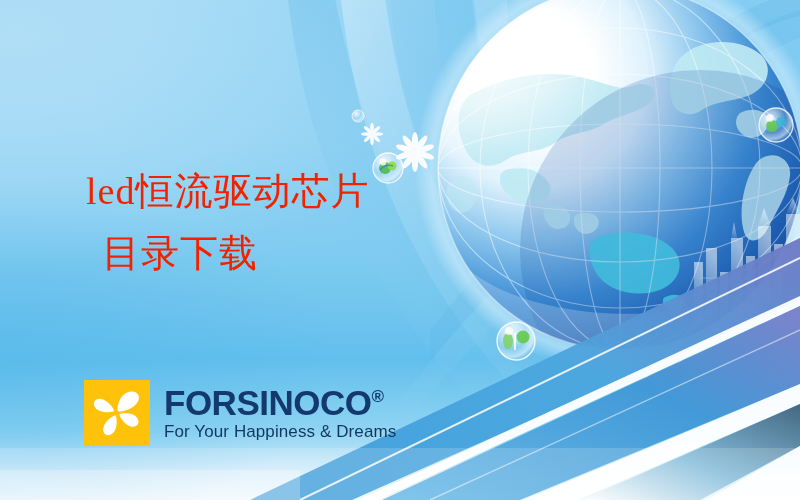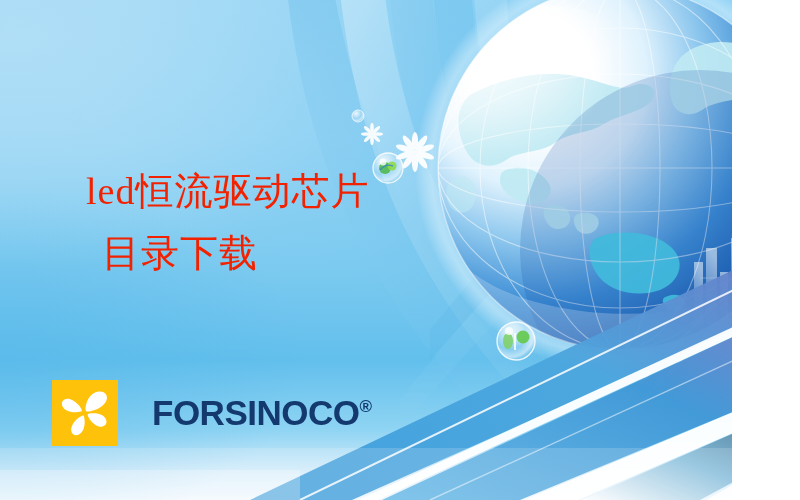--- a/index.html
+++ b/index.html
@@ -3,21 +3,21 @@
 <meta charset="utf-8">
 <title>FORSINOCO LED Catalog Cover</title>
 <style>
   html, body {
     margin: 0;
     padding: 0;
     background: #ffffff;
   }
   #poster {
     position: relative;
-    width: 732px;
+    width: 800px;
     height: 500px;
     overflow: hidden;
     font-family: "Liberation Sans", "DejaVu Sans", sans-serif;
     background: #fde047;
   }
 
   
   .bg-base {
     position: absolute;
     inset: 0;
@@ -72,24 +72,23 @@
   .headline-line.l1 {
     margin-left: 0px;
   }
   .headline-line.l2 {
     margin-left: 16px;
   }
 
   
   .logo-block {
     position: absolute;
-    left: 52px;
+    left: 84px;
     top: 380px;
     display: flex;
-    gap: 20px;
   }
   .logo-mark {
     width: 66px;
     height: 66px;
     background: #ffc20a;
     flex: 0 0 auto;
   }
   .logo-text {
     margin-left: 14px;
     display: flex;
@@ -379,16 +378,17 @@
         <g fill="#ffffff">
           <path d="M33.5,29.5 C33.5,22 38,12.5 46.5,11.5 C54,10.6 57.5,17 53,23 C48.8,28.6 40,31.6 35.5,31.6 C34.2,31.6 33.5,30.9 33.5,29.5 Z"></path>
           <path d="M36.5,33.8 C42.5,32.6 51,33.5 53.8,39 C56.3,44 51.8,48.2 46.2,46.2 C41,44.4 37,38.8 36,36.2 C35.5,34.9 35.6,34 36.5,33.8 Z"></path>
           <path d="M32,36.5 C33.5,42.5 32.8,51.5 27,54.4 C21.7,57 17.6,52.3 19.8,46.4 C21.8,41 27.6,36.6 30.2,35.8 C31.3,35.4 31.8,35.7 32,36.5 Z"></path>
           <path d="M29,31.6 C23,33 14,32.4 10.8,27 C7.9,22 12.2,17.4 18.2,19.3 C23.7,21 28.4,26.6 29.6,29.4 C30.1,30.7 29.9,31.4 29,31.6 Z"></path>
         </g>
       </svg>
     </div>
     <div class="logo-text">
       <div class="brand-name"><span>FORSINOCO</span><span class="reg">®</span></div>
+      <div class="brand-tagline">For Your Happiness &amp; Dreams</div>
     </div>
   </div>
 
 </div>
 
 </body></html>

